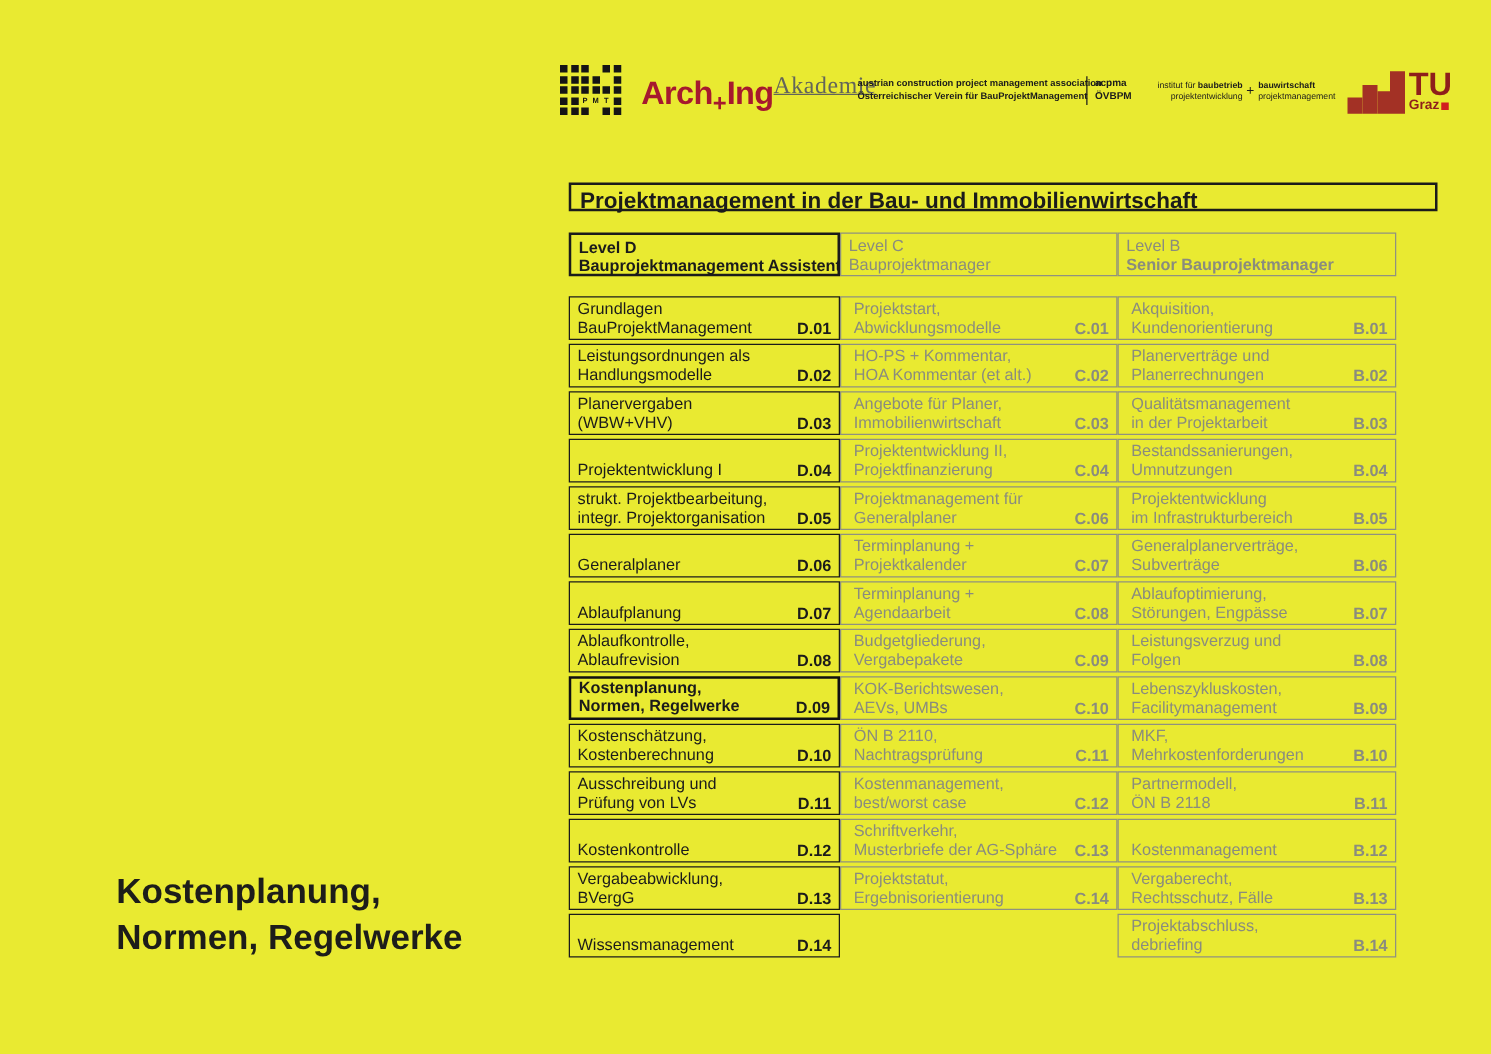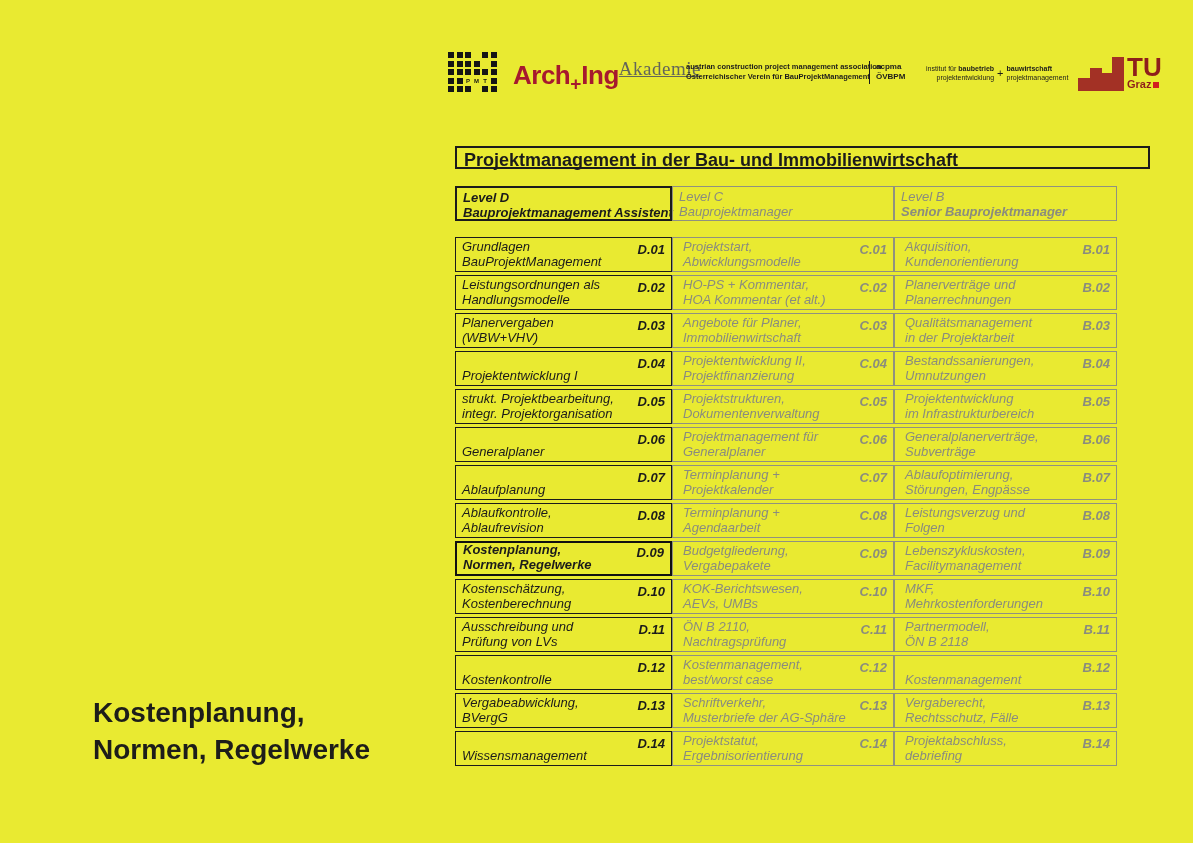--- a/index.html
+++ b/index.html
@@ -40,32 +40,32 @@
   .tb4{left:34px;top:1px;width:12px;height:34px;}
   .tu-text{position:absolute;left:49px;top:3px;color:#8E1F1B;}
   .tu-text .tu{font-size:26px;font-weight:700;line-height:24px;}
   .tu-text .graz{font-size:11px;font-weight:700;line-height:11px;display:flex;align-items:center;gap:2px;}
   .graz-sq{width:6px;height:6px;background:#D11F1F;display:inline-block;}
   
   .title-bar{position:absolute;left:455px;top:146px;width:695px;height:23px;box-sizing:border-box;
     border:2px solid #1b1b1b;font-size:18px;font-weight:700;padding:2px 7px 0;white-space:nowrap;}
   
   .columns{position:absolute;left:455px;top:186px;width:655px;display:grid;
-    grid-template-columns:217px 222px 223px;justify-content:space-between;font-style:italic;}
+    grid-template-columns:217px 222px 223px;justify-content:space-between;}
   .col-header{height:35px;box-sizing:border-box;padding:2px 6px;line-height:15px;
     font-size:13px;margin-bottom:16px;white-space:nowrap;}
   .dark .col-header{border:2px solid #1b1b1b;color:#1b1b1b;font-weight:700;}
   .muted .col-header{border:1px solid #90927f;color:#8A8C7E;}
   .col-B .col-header .role{font-weight:700;}
   .box{position:relative;height:35px;box-sizing:border-box;margin-bottom:3px;padding:2px 6px;
     font-size:13px;line-height:14.5px;display:flex;flex-direction:column;justify-content:flex-end;}
   .dark .box{border:1.5px solid #1b1b1b;color:#1b1b1b;}
   .muted .box{border:1px solid #90927f;color:#8A8C7E;padding-left:10px;}
   .box.highlight{border:2px solid #111;font-weight:700;}
-  .box .code{position:absolute;right:6px;bottom:14px;font-weight:700;}
+  .box .code{position:absolute;right:6px;bottom:1px;font-weight:700;}
   .lines div{white-space:nowrap;}
   
   .footer-title{position:absolute;left:93px;top:694px;font-size:28px;font-weight:700;
     color:#1d1d1a;line-height:37px;}
 </style>
 </head>
 <body>
 
 <div class="pmt-logo" id="pmt-logo">
     <div class="pmt-cell"></div>
@@ -274,27 +274,20 @@
       </div>
       <div class="box">
         <div class="lines">
           <div>Projektentwicklung II,</div>
           <div>Projektfinanzierung</div>
         </div>
         <span class="code">C.04</span>
       </div>
       <div class="box">
         <div class="lines">
-          <div>Projektstrukturen,</div>
-          <div>Dokumentenverwaltung</div>
-        </div>
-        <span class="code">C.05</span>
-      </div>
-      <div class="box">
-        <div class="lines">
           <div>Projektmanagement für</div>
           <div>Generalplaner</div>
         </div>
         <span class="code">C.06</span>
       </div>
       <div class="box">
         <div class="lines">
           <div>Terminplanung +</div>
           <div>Projektkalender</div>
         </div>

